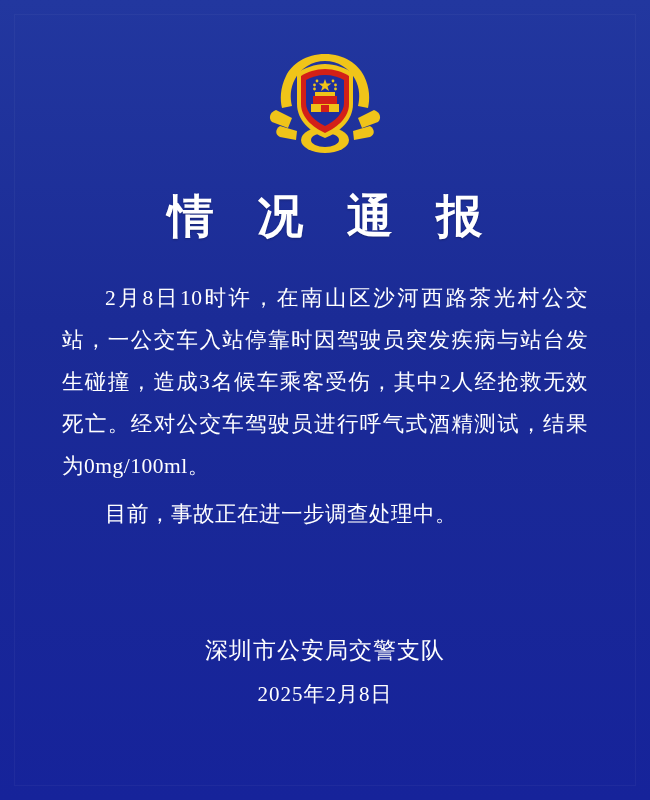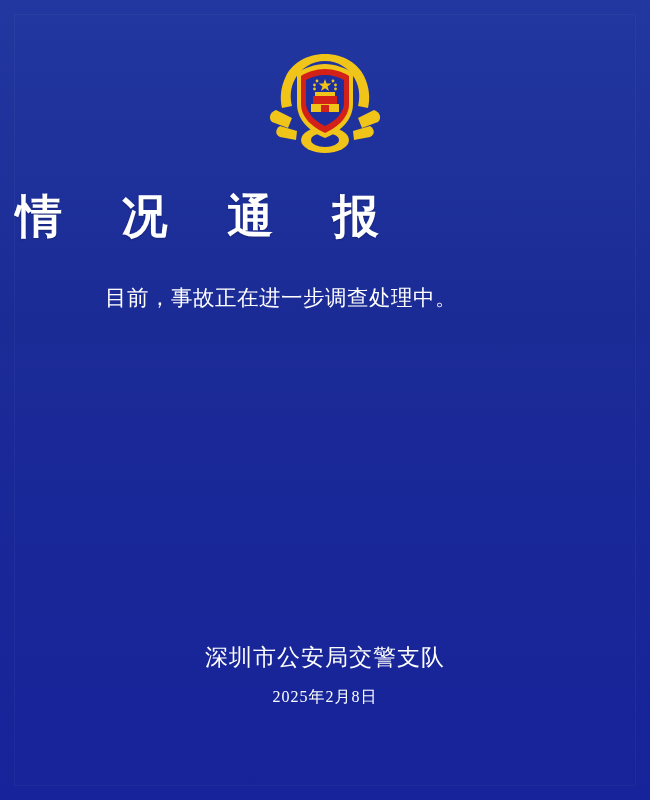--- a/index.html
+++ b/index.html
@@ -37,27 +37,27 @@
   }
   .emblem {
     position: relative;
     width: 118px;
     height: 112px;
   }
   .emblem svg { display: block; }
 
   .title {
     margin-top: 26px;
-    text-align: left;
+    text-align: center;
     color: #ffffff;
     font-size: 46px;
     font-weight: bold;
     letter-spacing: 16px;
     text-indent: 16px;
-    font-family: Liberation Mono, monospace;
+    font-family: Liberation Serif, serif;
     text-shadow: 0 1px 2px rgba(0,0,0,0.25);
   }
 
   .body-text {
     margin: 30px 62px 0 62px;
     color: #ffffff;
     font-size: 21.5px;
     line-height: 1.95;
     text-align: justify;
     text-justify: inter-ideograph;
@@ -76,21 +76,21 @@
     text-align: center;
     color: #ffffff;
   }
   .sig-org {
     font-size: 23px;
     letter-spacing: 1px;
     margin-bottom: 14px;
     margin-top: 24px;
   }
   .sig-date {
-    font-size: 16px;
+    font-size: 21px;
     letter-spacing: 1px;
   }
 </style>
 </head>
 <body>
 
 <div class="poster">
 
   <div class="emblem-wrap">
     <div class="emblem">
@@ -126,20 +126,21 @@
           <circle cx="69.5" cy="37" r="1.4" fill="#f0c419"></circle>
           <circle cx="69.5" cy="41" r="1.4" fill="#f0c419"></circle>
         </g>
       </svg>
     </div>
   </div>
 
   <div class="title">情 况 通 报</div>
 
   <div class="body-text">
+    <p>2月8日10时许，在南山区沙河西路茶光村公交站，一公交车入站停靠时因驾驶员突发疾病与站台发生碰撞，造成3名候车乘客受伤，其中2人经抢救无效死亡。经对公交车驾驶员进行呼气式酒精测试，结果为0mg/100ml。</p>
     <p>目前，事故正在进一步调查处理中。</p>
   </div>
 
   <div class="signature">
     <div class="sig-org">深圳市公安局交警支队</div>
     <div class="sig-date">2025年2月8日</div>
   </div>
 
 </div>
 

